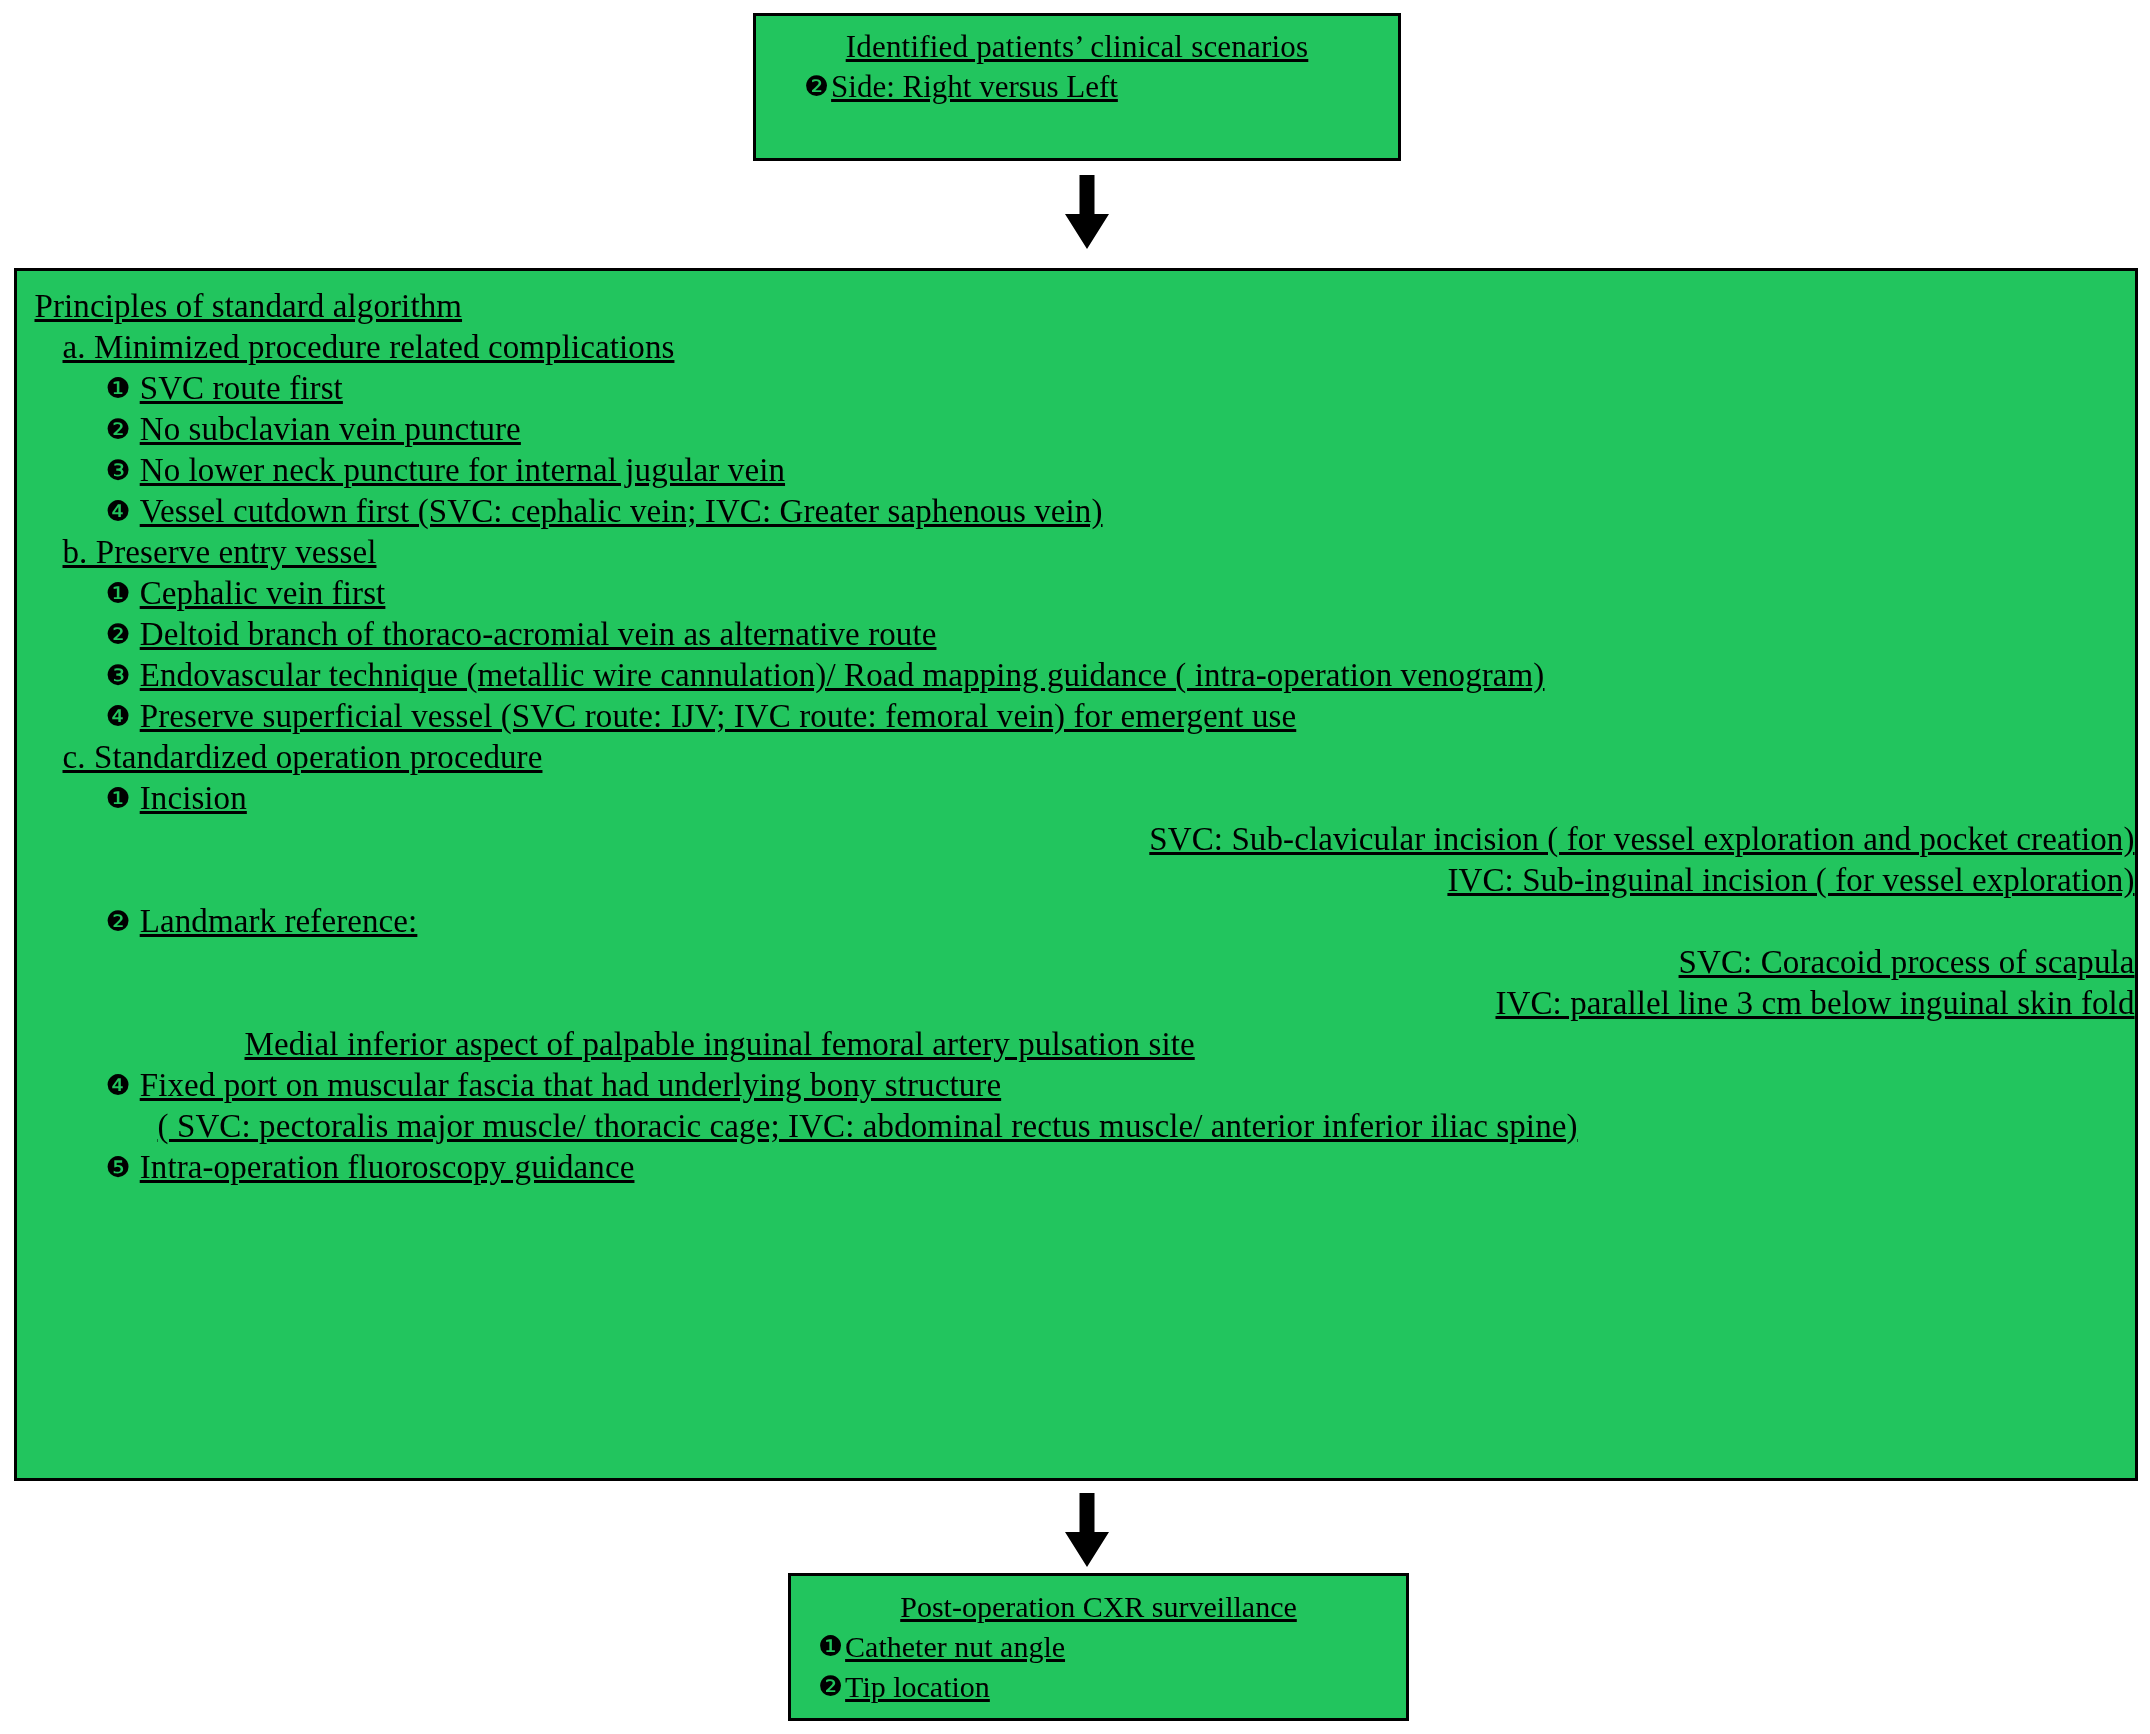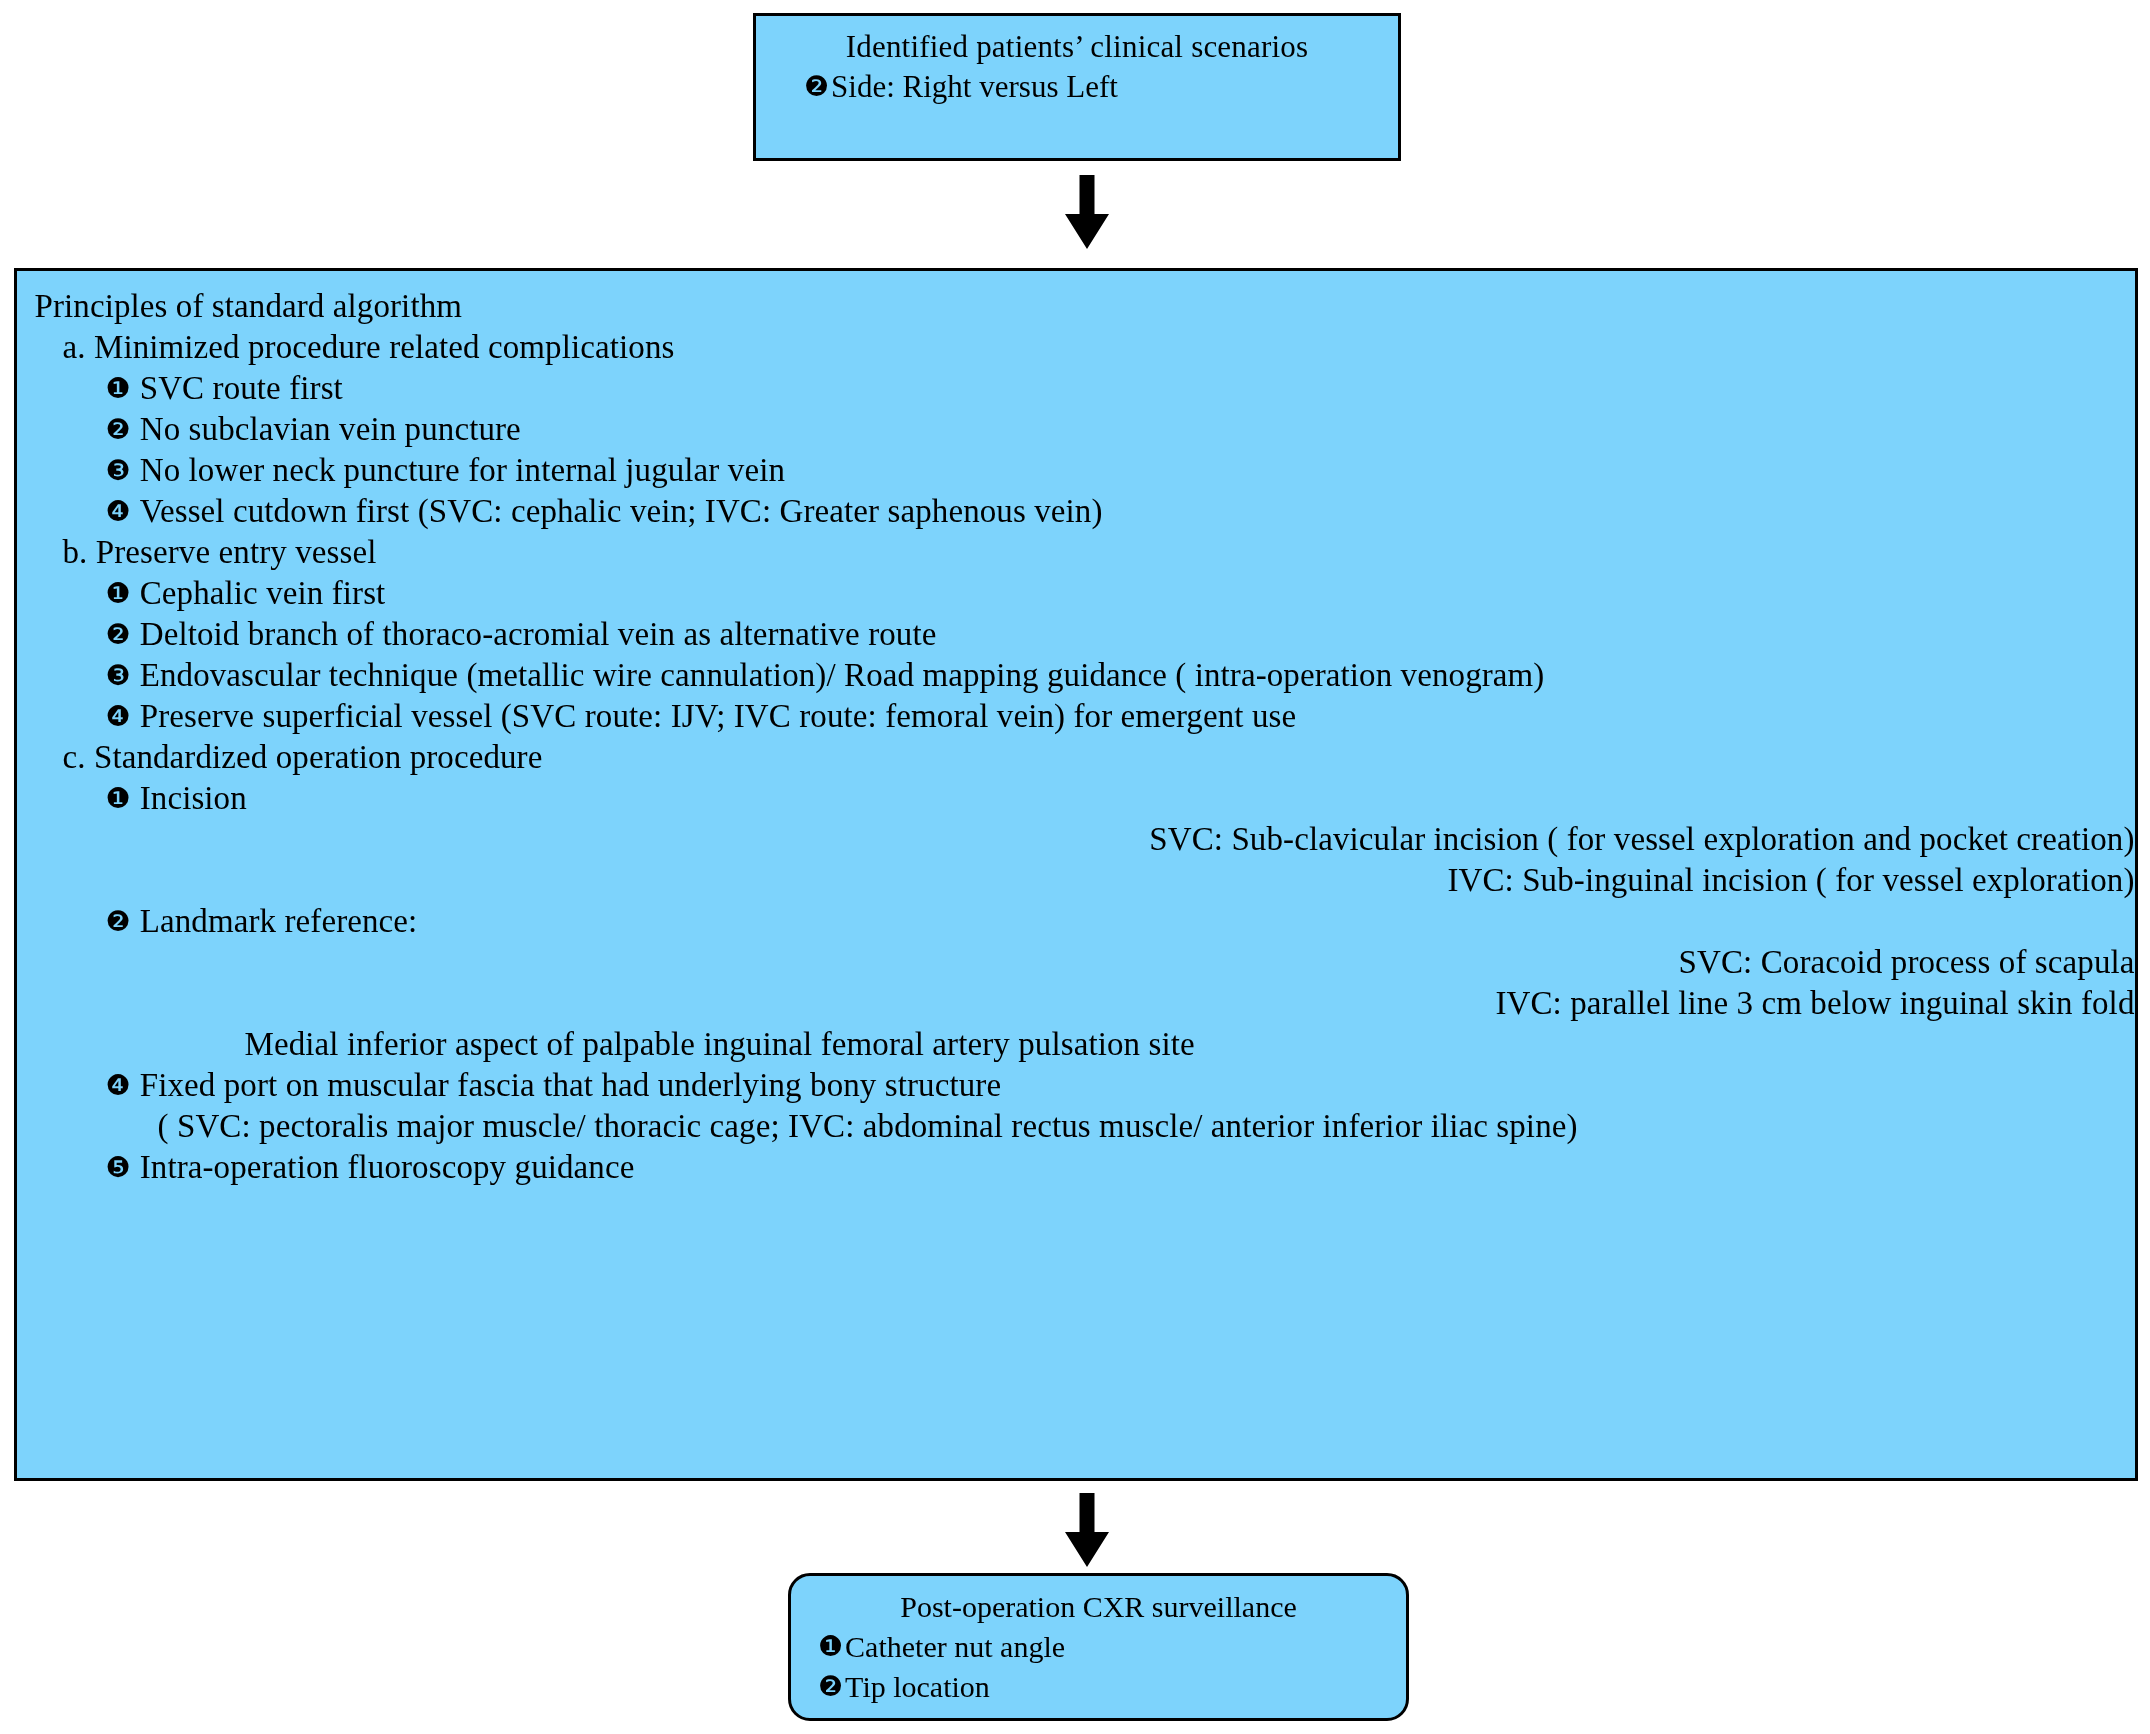--- a/index.html
+++ b/index.html
@@ -18,22 +18,23 @@
 
   .flow-root {
     position: absolute;
     inset: 0;
   }
 
   
   .box {
     position: absolute;
     border: 3.5px solid #000000;
-    background: #7dd3fc;
+    background: #22c55e;
     box-sizing: border-box;
+    text-decoration: underline;
   }
 
   
   #top-box {
     left: 753px;
     top: 12.5px;
     width: 648px;
     height: 148px;
     padding: 11px 0 0 0;
   }
@@ -93,21 +94,20 @@
   #arrow-top    { left: 1063px; top: 175px; }
   #arrow-bottom { left: 1063px; top: 1493px; }
 
   
   #bottom-box {
     left: 788px;
     top: 1573px;
     width: 621px;
     height: 148px;
     padding: 11px 0 0 0;
-    border-radius: 22px;
   }
   #bottom-box .hdr {
     font-size: 30px;
     line-height: 40px;
     text-align: center;
     white-space: nowrap;
   }
   #bottom-box .bullet-line {
     font-size: 30px;
     line-height: 40px;

